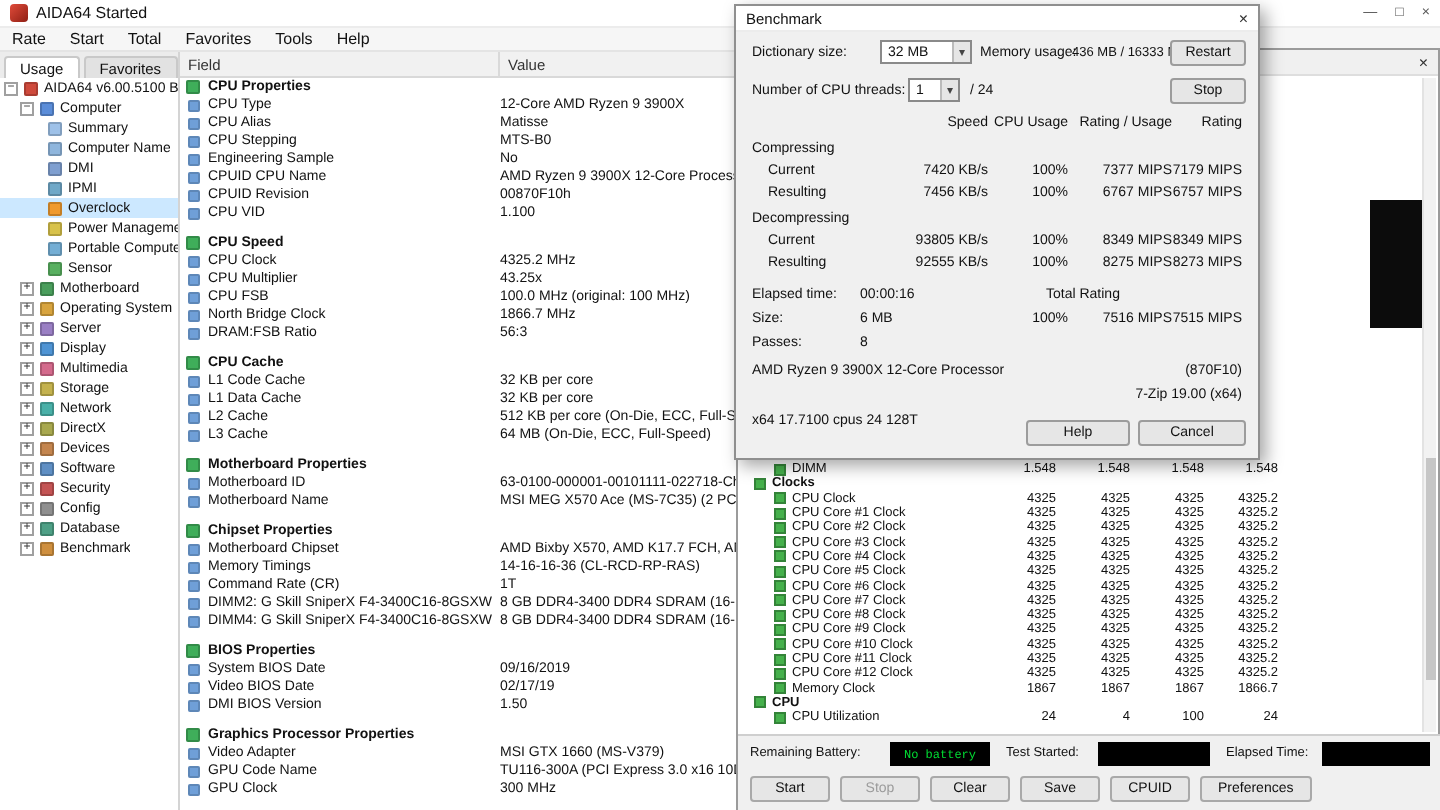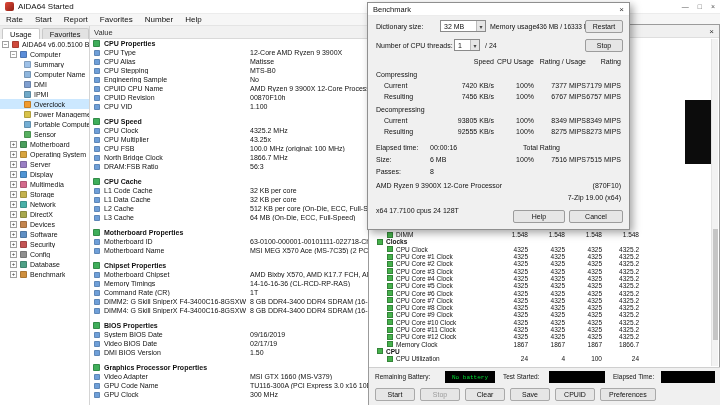--- a/index.html
+++ b/index.html
@@ -79,30 +79,31 @@
     <span>AIDA64 Started</span>
     <span class="win-controls">
       <span>—</span>
       <span>□</span>
       <span>×</span>
     </span>
   </div>
   <div class="menubar" id="menubar">
       <span class="menu-item">Rate</span>
       <span class="menu-item">Start</span>
-      <span class="menu-item">Report</span>
+      <span class="menu-item">Total</span>
       <span class="menu-item">Favorites</span>
-      <span class="menu-item">Number</span>
+      <span class="menu-item">Tools</span>
       <span class="menu-item">Help</span>
     </div>
   <div class="side-tabs" id="side-tabs">
       <span class="side-tab active">Usage</span>
       <span class="side-tab">Favorites</span>
     </div>
   <div class="grid-header">
+    <div class="gh-cell gh-field">Field</div>
     <div class="gh-cell gh-value">Value</div>
   </div>
   <div class="tree" id="tree">
       <div class="tree-row" style="padding-left: 2px;">
         <span class="expander">−</span>
         <span class="tree-icon" style="background: rgb(207, 74, 60);"></span>
         <span class="tree-label">AIDA64 v6.00.5100 Beta</span>
       </div>
       <div class="tree-row" style="padding-left: 10px;">
         <span class="expander">−</span>

